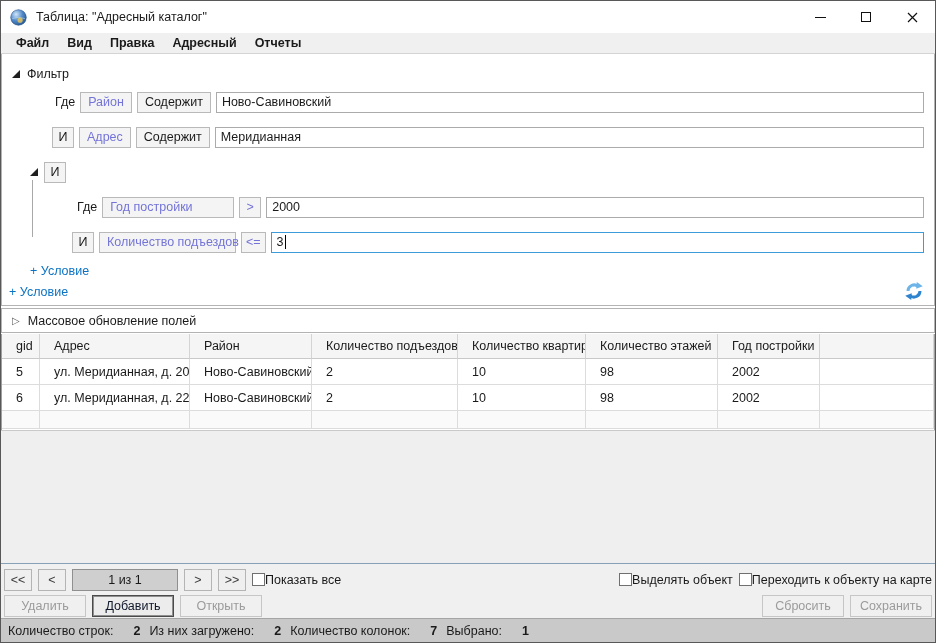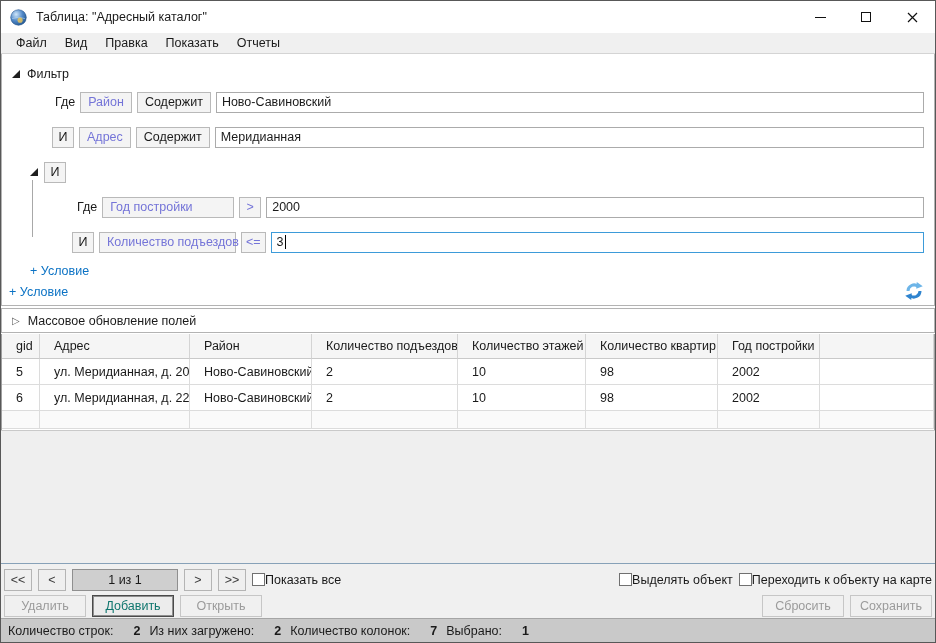--- a/index.html
+++ b/index.html
@@ -12,21 +12,21 @@
   .titlebar { height:32px; flex:0 0 32px; background:#fff; display:flex; align-items:center; padding-left:9px; }
   .app-icon { width:17px; height:17px; border-radius:50%; flex:0 0 17px; }
   .title-text { margin-left:9px; flex:1; white-space:nowrap; }
   .wincontrols { display:flex; height:32px; }
   .winbtn { width:46px; height:32px; display:flex; align-items:center; justify-content:center; }
   .glyph-min { width:11px; height:1px; background:#111; display:block; }
   .glyph-max { width:10px; height:10px; border:1px solid #111; display:block; }
 
   
   .menubar { height:21px; flex:0 0 21px; background:#f0f0f0; display:flex; align-items:center; padding-left:6px; border-bottom:1px solid #d4d4d4; }
-  .menu-item { padding:12px 9px; cursor:default; }
+  .menu-item { padding:12px 9px; cursor:default;font-weight:bold; }
 
   
   .filter-panel { flex:0 0 203px; position:relative; background:#fff; border:1px solid #b3b3b3; border-top:none; margin:0; padding-top:11px; }
   .exp-header { display:flex; align-items:center; gap:7px; padding-left:10px; height:17px; margin-bottom:6px; }
   .tri-exp { width:0; height:0; border-left:8px solid transparent; border-bottom:8px solid #1f1f1f; display:inline-block; }
   .tri-col { color:#5f5f5f; font-size:10px; line-height:1; display:inline-block; }
   .frow { display:flex; align-items:center; gap:5px; margin:0 10px 7px 0; height:28px; }
   .prefix-label { display:inline-block; text-align:right; }
   .fbtn { height:21px; background:#f4f4f4; border:1px solid #b9b9b9; display:inline-flex; align-items:center; justify-content:center; padding:0 7px; color:#1a1a1a; cursor:default; white-space:nowrap; }
   .fbtn.field { color:#7474d8; }
@@ -58,21 +58,21 @@
   .bottom { flex:0 0 53px; background:#f0f0f0; border-top:1px solid #87a1b8; padding:3px 3px 0 3px; }
   .pagerow { height:25px; display:flex; align-items:center; gap:6px; }
   .pbtn { height:22px; min-width:28px; background:#efefef; border:1px solid #b4b4b4; display:inline-flex; align-items:center; justify-content:center; color:#3c3c3c; padding:0 4px; }
   .pbtn.page-ind { width:106px; background:#cfcfcf; border:1px solid #8f8f8f; color:#1a1a1a; }
   .cbwrap { display:inline-flex; align-items:center; gap:0; }
   .checkbox { width:13px; height:13px; background:#fff; border:1px solid #707070; display:inline-block; }
   .spacer { flex:1; }
   .btnrow { height:25px; display:flex; align-items:center; gap:6px; margin-top:1px; }
   .abtn { height:22px; width:82px; background:#f0f0f0; border:1px solid #c6c6c6; display:inline-flex; align-items:center; justify-content:center; }
   .abtn.disabled { color:#9b9b9b; }
-  .abtn.default { border:1px solid #4a4a4a; background:#ececec; box-shadow:inset 0 0 0 1px #8f8f8f; color:#0f766e; }
+  .abtn.default { border:1px solid #4a4a4a; background:#ececec; box-shadow:inset 0 0 0 1px #8f8f8f; color:#0f172a; }
 
   
   .statusbar { flex:0 0 24px; background:#c9c9c9; border-top:1px solid #a5a5a5; display:flex; align-items:center; padding-left:7px; gap:5px; white-space:nowrap; }
   .statusbar b { font-weight:bold; }
   .spair { display:inline-flex; gap:20px; margin-right:4px; }
 </style>
 </head>
 <body>
 
 <div class="window">
@@ -103,21 +103,21 @@
             <path d="M1 1 L10 10 M10 1 L1 10" stroke="#111" stroke-width="1.2"></path>
           </svg>
       </div>
     </div>
   </div>
 
   <div class="menubar">
     <span class="menu-item">Файл</span>
     <span class="menu-item">Вид</span>
     <span class="menu-item">Правка</span>
-    <span class="menu-item">Показать</span>
+    <span class="menu-item">Адресный</span>
     <span class="menu-item">Отчеты</span>
   </div>
 
   <div class="filter-panel">
     <div class="exp-header">
       <span class="tri-exp"></span>
       <span>Фильтр</span>
     </div>
 
     <div class="frow" style="padding-left:53px;">
@@ -183,22 +183,22 @@
     <span class="tri-col">▷</span>
     <span>Массовое обновление полей</span>
   </div>
 
   <div class="grid">
     <div class="grow ghead">
       <div class="gcell">gid</div>
       <div class="gcell">Адрес</div>
       <div class="gcell">Район</div>
       <div class="gcell">Количество подъездов</div>
+      <div class="gcell">Количество квартир</div>
       <div class="gcell">Количество этажей</div>
-      <div class="gcell">Количество квартир</div>
       <div class="gcell">Год постройки</div>
       <div class="gcell"></div>
     </div>
     <div class="grow gdata">
       <div class="gcell">5</div>
       <div class="gcell">ул. Меридианная, д. 20</div>
       <div class="gcell">Ново-Савиновский</div>
       <div class="gcell">2</div>
       <div class="gcell">10</div>
       <div class="gcell">98</div>

